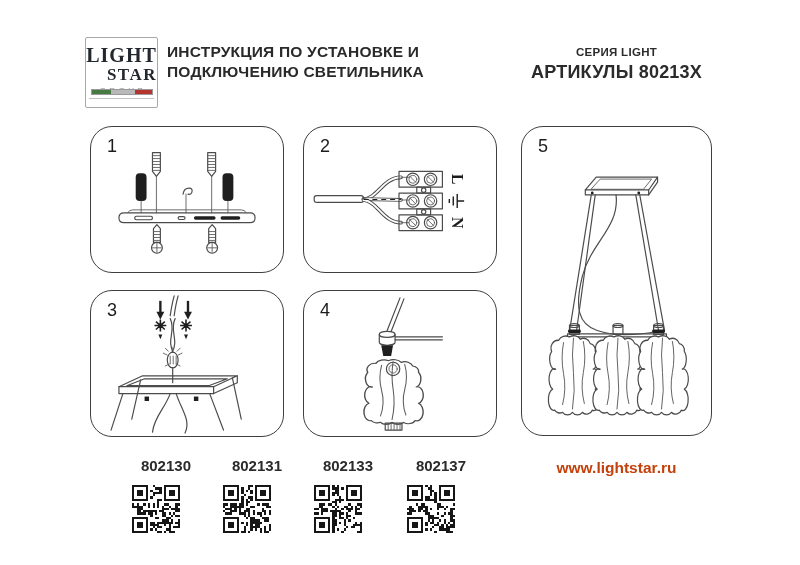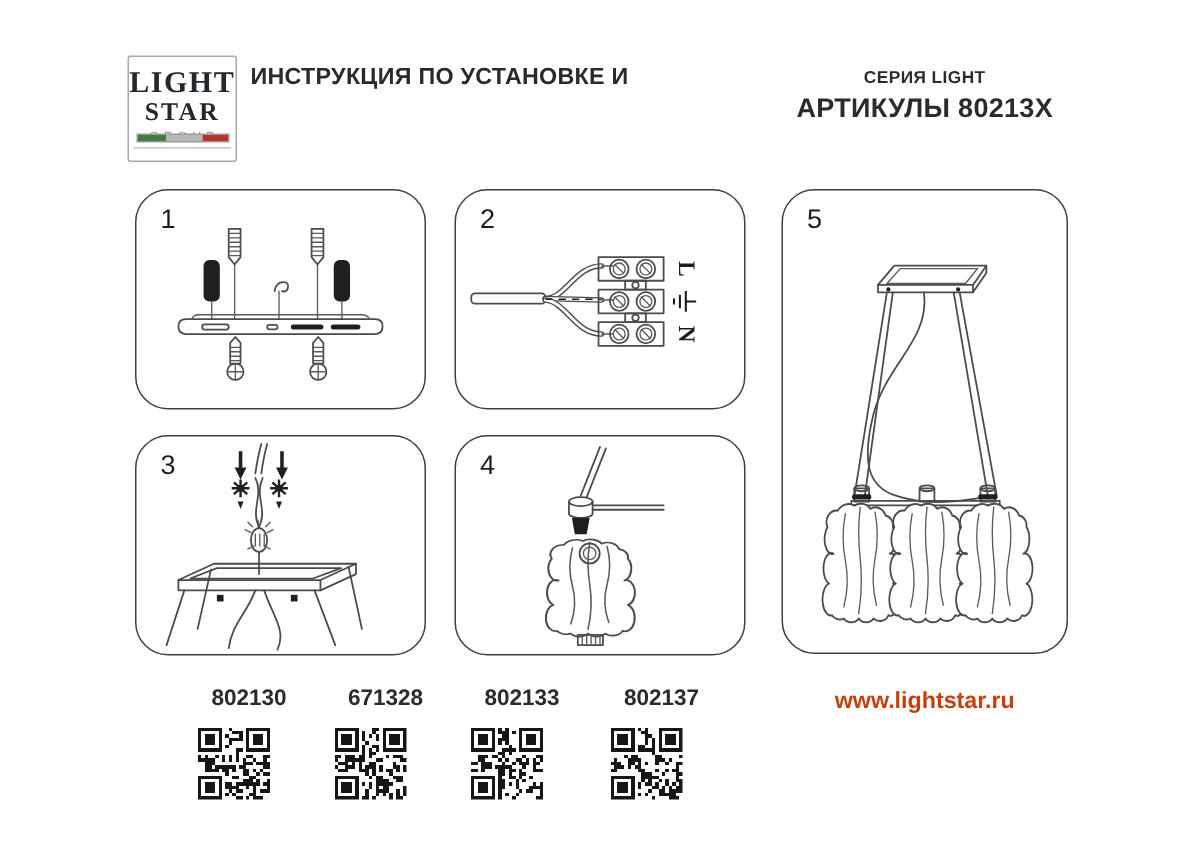--- a/index.html
+++ b/index.html
@@ -3,21 +3,21 @@
 <meta charset="utf-8">
 <style>
   html,body{margin:0;padding:0;background:#ffffff;}
   #page{position:relative;width:800px;height:565px;background:#ffffff;overflow:hidden;
         font-family:"Liberation Sans",sans-serif;color:#2b2b2b;}
   
   #logo{position:absolute;left:85px;top:37px;width:73px;height:71px;border:1px solid #a8a8a8;
         border-radius:2px;box-sizing:border-box;text-align:center;background:#fff;}
   .logo-word{font-family:"Liberation Serif",serif;font-weight:bold;color:#23272e;line-height:1;}
   #logo-l1{font-size:20px;letter-spacing:1px;margin-top:7px;}
-  #logo-l2{font-size:17px;letter-spacing:1.5px;margin-top:1px;}
+  #logo-l2{font-size:17px;letter-spacing:1.5px;margin-top:1px;text-align:right;}
   #logo-l3{font-size:8px;letter-spacing:3.5px;color:#8e8e8e;margin-top:3px;margin-left:3px;
            font-family:"Liberation Sans",sans-serif;}
   #logo-flag{position:absolute;left:6px;right:5px;bottom:13px;height:4px;display:flex;
              outline:1px solid #9a9a9a;}
   #logo-flag div{height:100%;}
   #logo-underline{position:absolute;left:3px;right:3px;bottom:8px;height:1px;background:#c2c2c2;}
   #doc-title{position:absolute;left:167px;top:42px;font-size:15.5px;font-weight:bold;
              line-height:20px;letter-spacing:.2px;color:#2a2a2a;}
   #series-block{position:absolute;left:521px;top:46px;width:191px;text-align:center;}
   #series-name{font-size:11.5px;font-weight:bold;letter-spacing:.3px;}
@@ -70,20 +70,21 @@
     <div id="logo-flag">
       <div style="width:31%;background:#477b41"></div>
       <div style="width:40%;background:#b9b9b9"></div>
       <div style="width:29%;background:#b5352e"></div>
     </div>
     <div id="logo-underline"></div>
   </div>
 
   <div id="doc-title">
     <div>ИНСТРУКЦИЯ ПО УСТАНОВКЕ И</div>
+    <div>ПОДКЛЮЧЕНИЮ СВЕТИЛЬНИКА</div>
   </div>
 
   <div id="series-block">
     <div id="series-name">СЕРИЯ LIGHT</div>
     <div id="series-articles">АРТИКУЛЫ 80213X</div>
   </div>
 
   <div class="panel" id="panel-1">
     <svg class="illus" viewBox="0 0 194 147">
 
@@ -430,21 +431,21 @@
           <rect x="11" y="20" width="1" height="1"></rect>
           <rect x="12" y="20" width="1" height="1"></rect>
           <rect x="14" y="20" width="1" height="1"></rect>
           <rect x="16" y="20" width="1" height="1"></rect>
           <rect x="17" y="20" width="1" height="1"></rect>
           <rect x="18" y="20" width="1" height="1"></rect>
         </g>
       </svg>
   </div>
   <div class="art-col" style="left:212px">
-    <div class="art-num">671328</div>
+    <div class="art-num">802131</div>
     <svg class="qr" width="48" height="48" viewBox="0 0 21 21" shape-rendering="crispEdges">
         <g fill="#161616">
           <path fill-rule="evenodd" d="M0,0h7v7h-7z M1,1v5h5v-5z"></path>
           <rect x="2" y="2" width="3" height="3"></rect>
           <path fill-rule="evenodd" d="M14,0h7v7h-7z M15,1v5h5v-5z"></path>
           <rect x="16" y="2" width="3" height="3"></rect>
           <path fill-rule="evenodd" d="M0,14h7v7h-7z M1,15v5h5v-5z"></path>
           <rect x="2" y="16" width="3" height="3"></rect>
           <rect x="11" y="0" width="1" height="1"></rect>
           <rect x="12" y="0" width="1" height="1"></rect>

